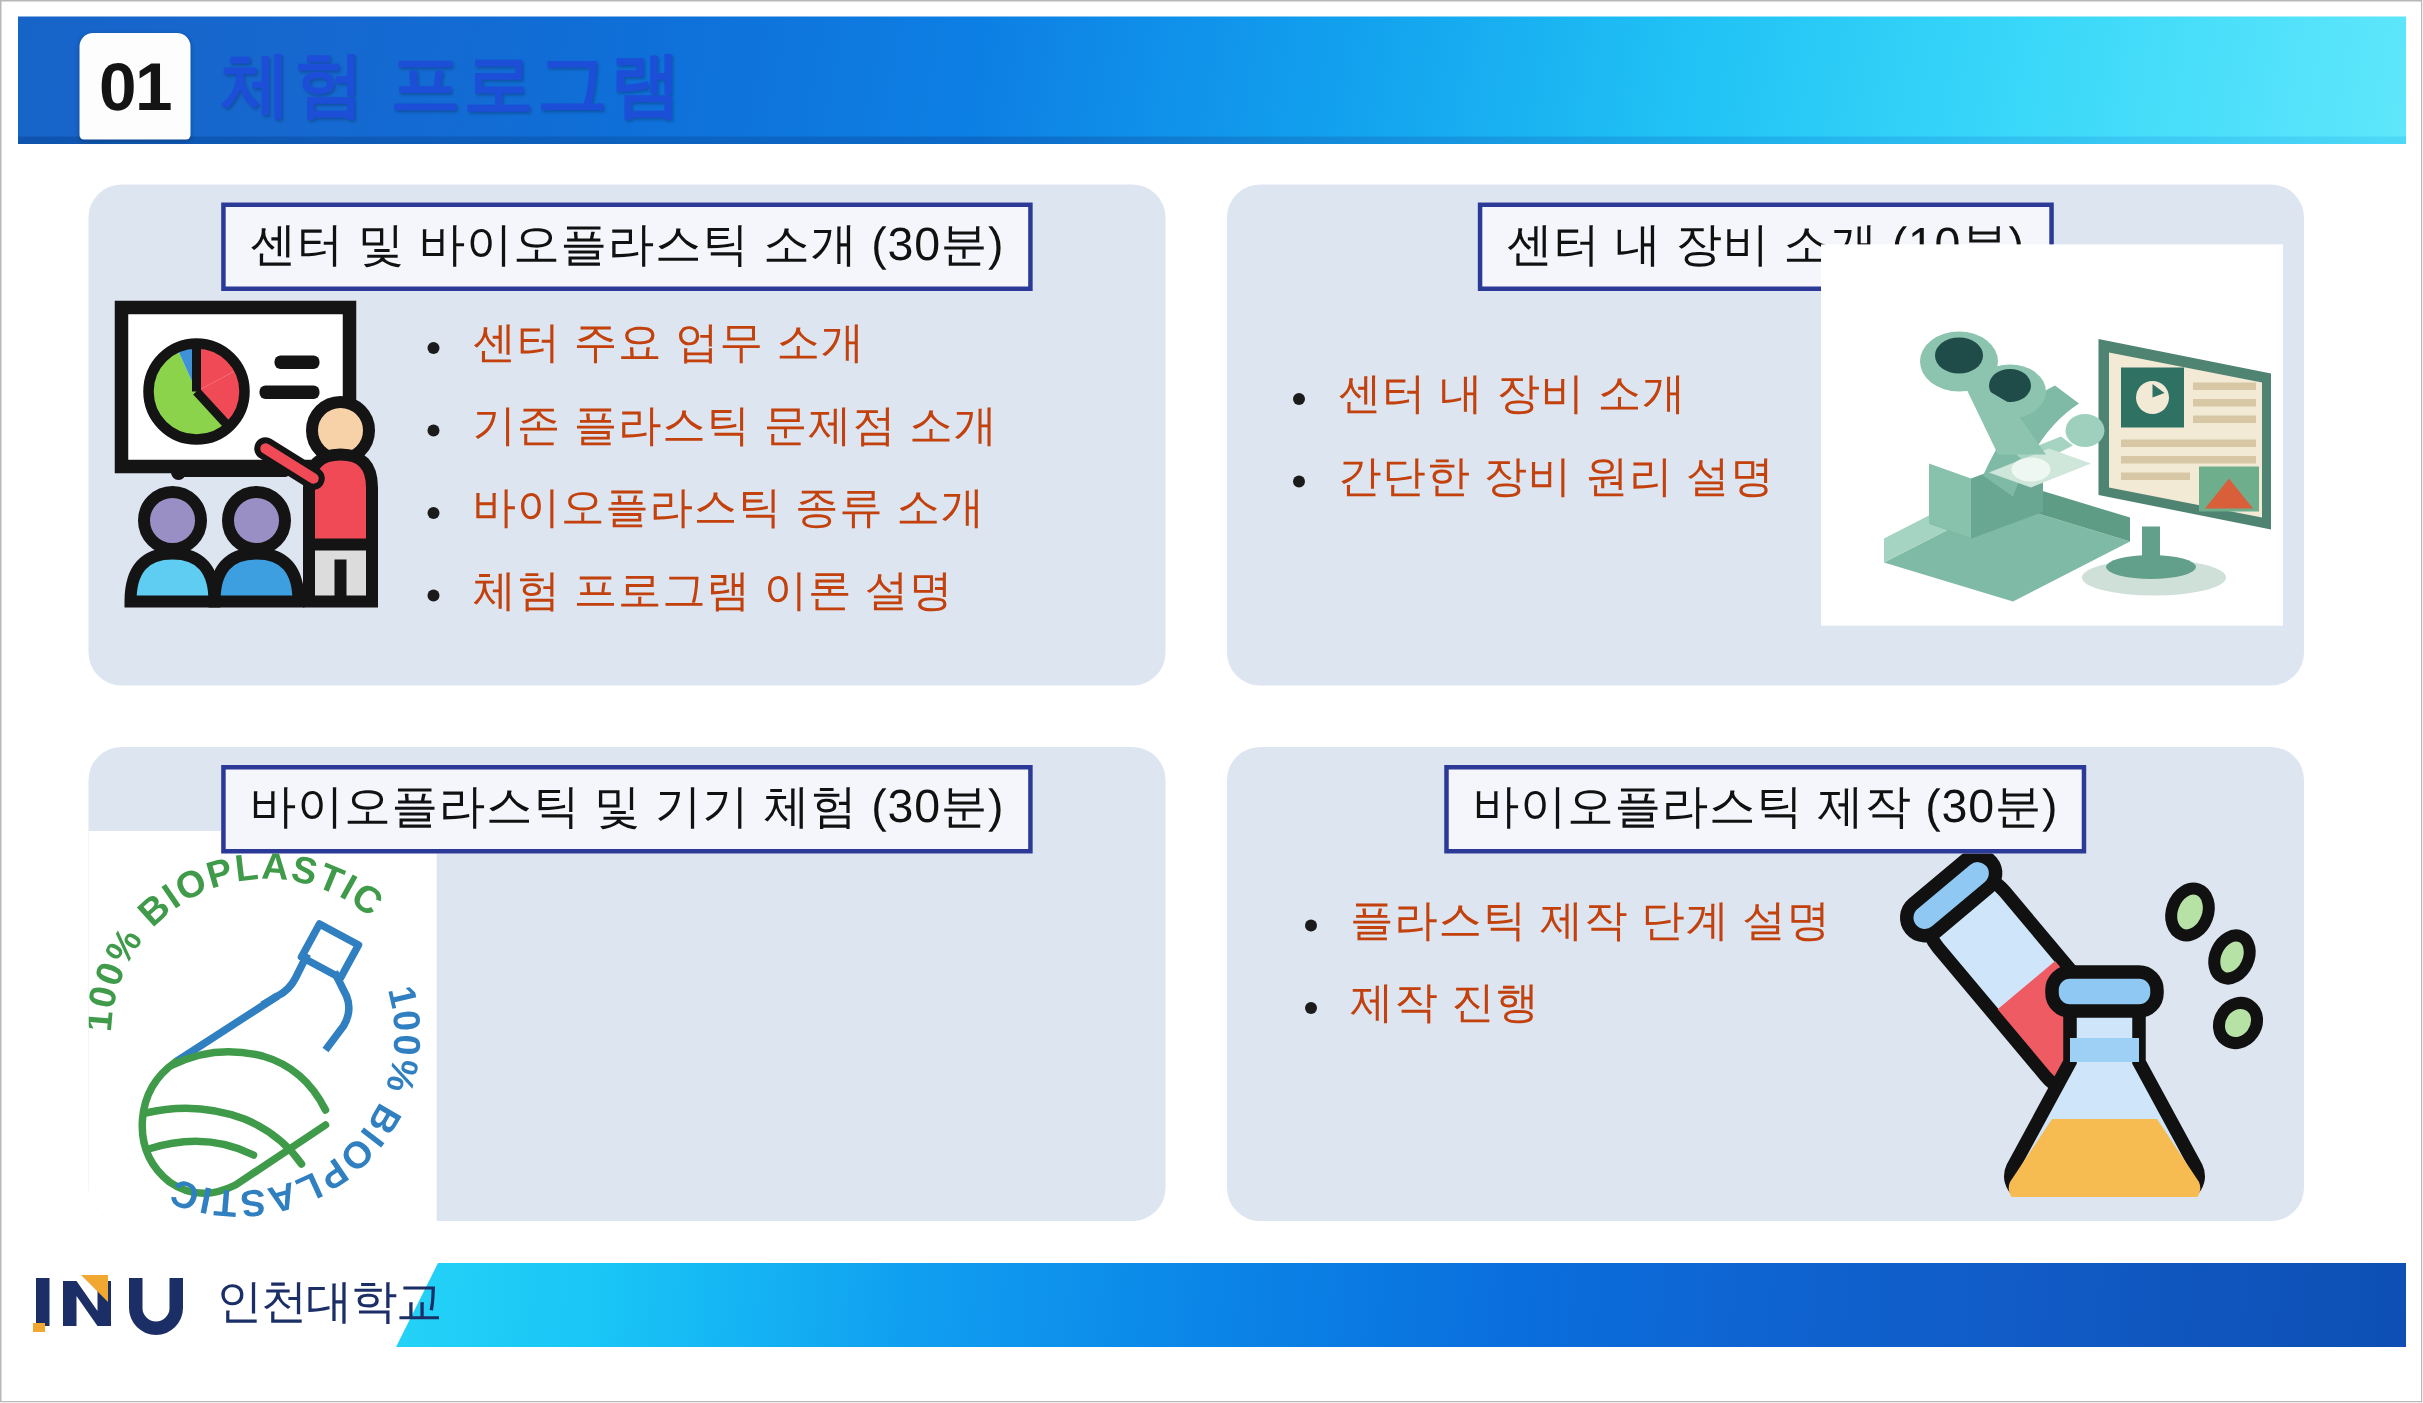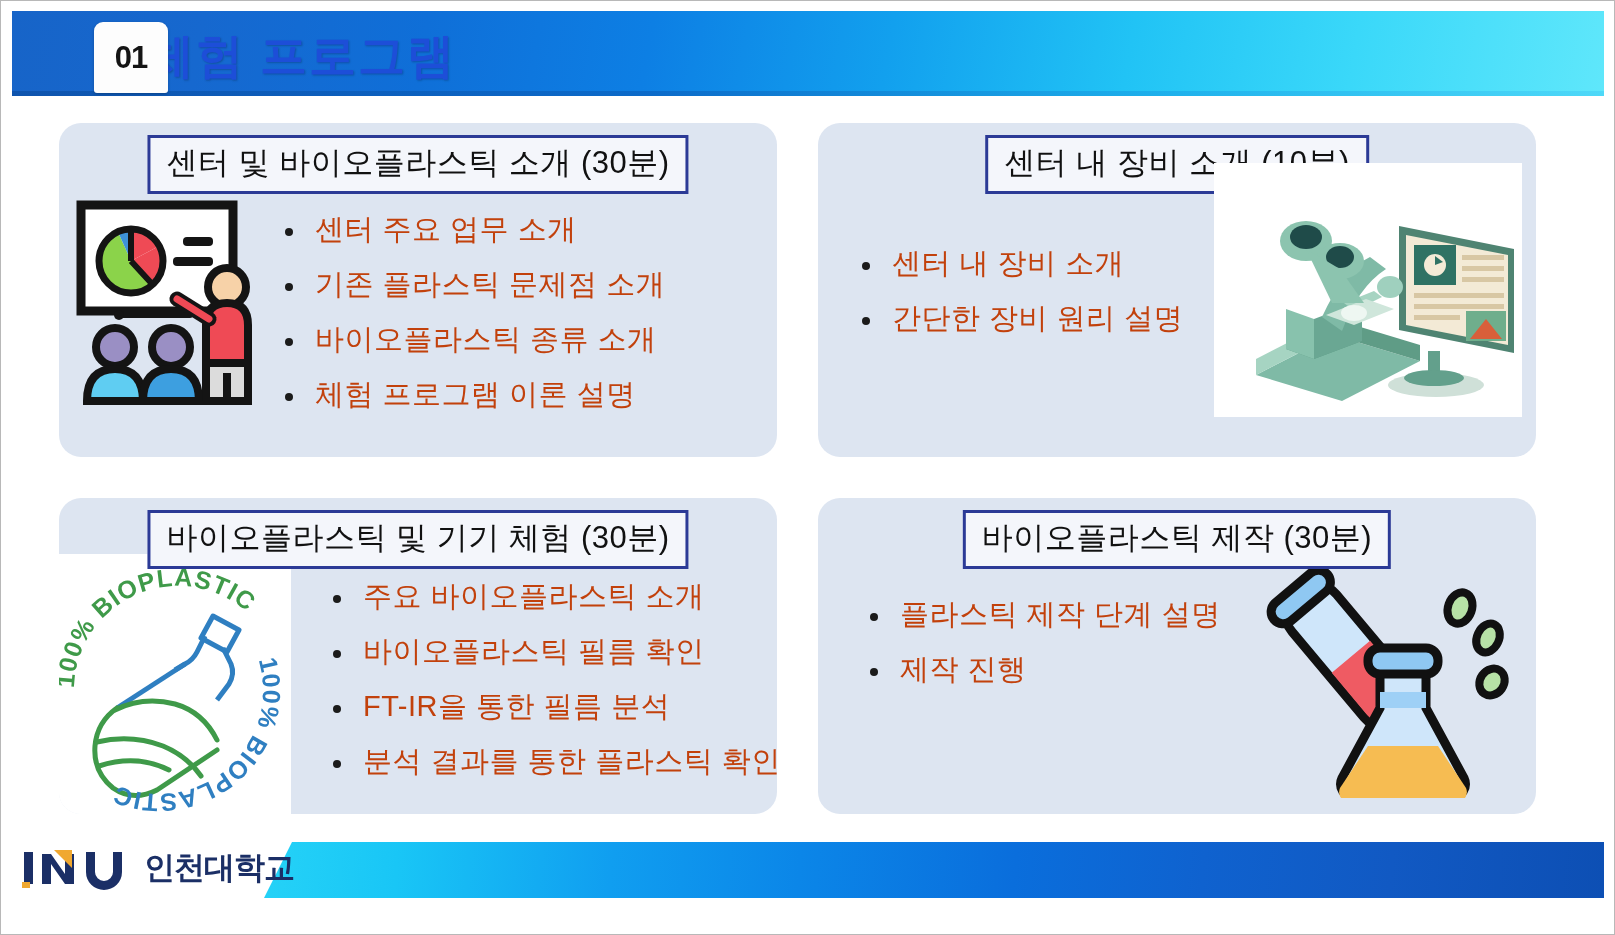--- a/index.html
+++ b/index.html
@@ -51,26 +51,25 @@
     left: 52px;
     top: 21px;
     width: 74px;
     height: 71px;
     background: #fdfdfd;
     border-radius: 9px 9px 3px 3px;
     box-shadow: 0 1px 3px rgba(0,0,0,.25);
     display: flex;
     align-items: center;
     justify-content: center;
-    font-size: 31px;
+    font-size: 45px;
     font-weight: bold;
     color: #141414;
     letter-spacing: -1px;
     z-index: 4;
-    margin-left: 41px;
   }
   .header-title {
     position: absolute;
     left: 146px;
     top: 24px;
     font-size: 47px;
     font-weight: bold;
     color: #1d4ed8;
     letter-spacing: 2px;
     text-shadow: 1px 1px 2px rgba(0,0,0,.22);
@@ -215,21 +214,21 @@
     gap: 12px;
     z-index: 3;
   }
   .logo-mark {
     position: relative;
     width: 112px;
     height: 44px;
   }
   .logo-name {
     font-size: 31px;
-    font-weight: bold;
+    font-weight: normal;
     color: #1b2f66;
     letter-spacing: -1px;
   }
 </style>
 </head>
 <body>
 
 <div class="slide">
 
   <div class="header-bar"></div>
@@ -365,26 +364,20 @@
 
           <text font-family="Liberation Sans, sans-serif" font-size="25" font-weight="bold" fill="#3f9a49" letter-spacing="1">
             <textPath href="#arcTop" startOffset="6%">100% BIOPLASTIC</textPath>
           </text>
           <text font-family="Liberation Sans, sans-serif" font-size="25" font-weight="bold" fill="#2f7fc1" letter-spacing="1">
             <textPath href="#arcBottom" startOffset="4%">100% BIOPLASTIC</textPath>
           </text>
         </svg>
       </div>
 
-      <ul class="bullets">
-        <li>주요 바이오플라스틱 소개</li>
-        <li>바이오플라스틱 필름 확인</li>
-        <li>FT-IR을 통한 필름 분석</li>
-        <li>분석 결과를 통한 플라스틱 확인</li>
-      </ul>
     </div>
 
     <div class="card c4">
       <div class="card-title">바이오플라스틱 제작 (30분)</div>
 
       <div class="figure">
         <svg viewBox="0 0 250 246" width="250" height="246" aria-hidden="true">
 
           <g transform="rotate(-40 90 110)">
             <rect x="62" y="18" width="58" height="170" rx="29" fill="#cfe6fa" stroke="#111111" stroke-width="9"></rect>

